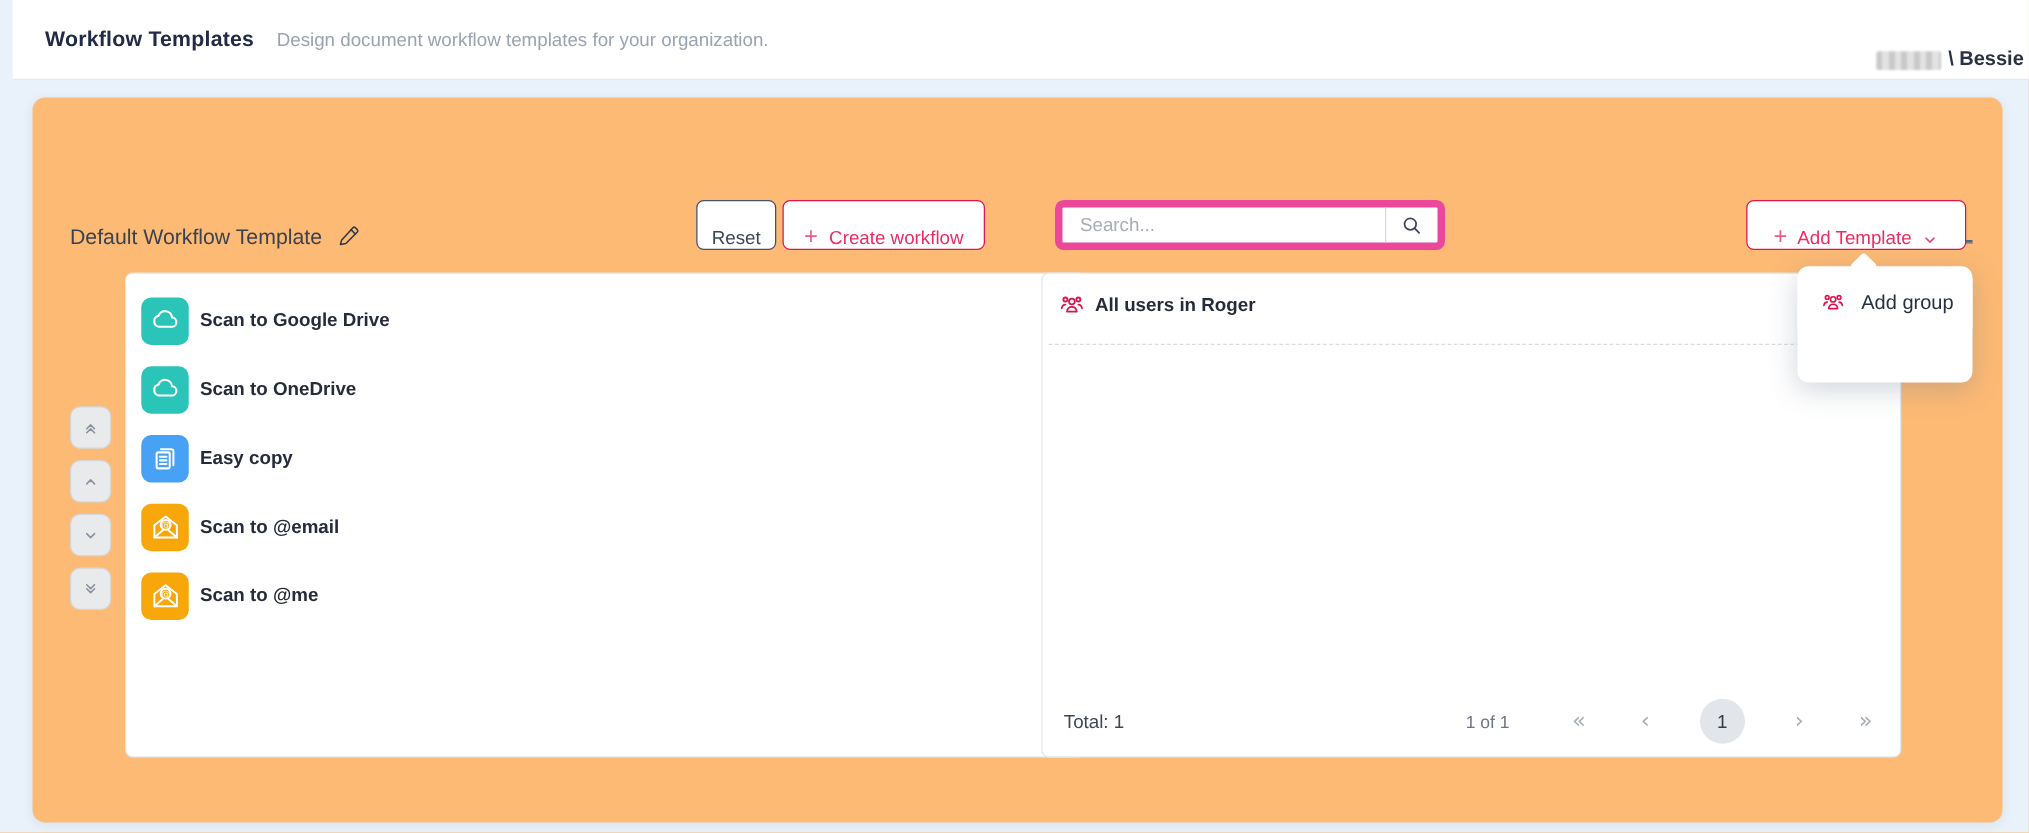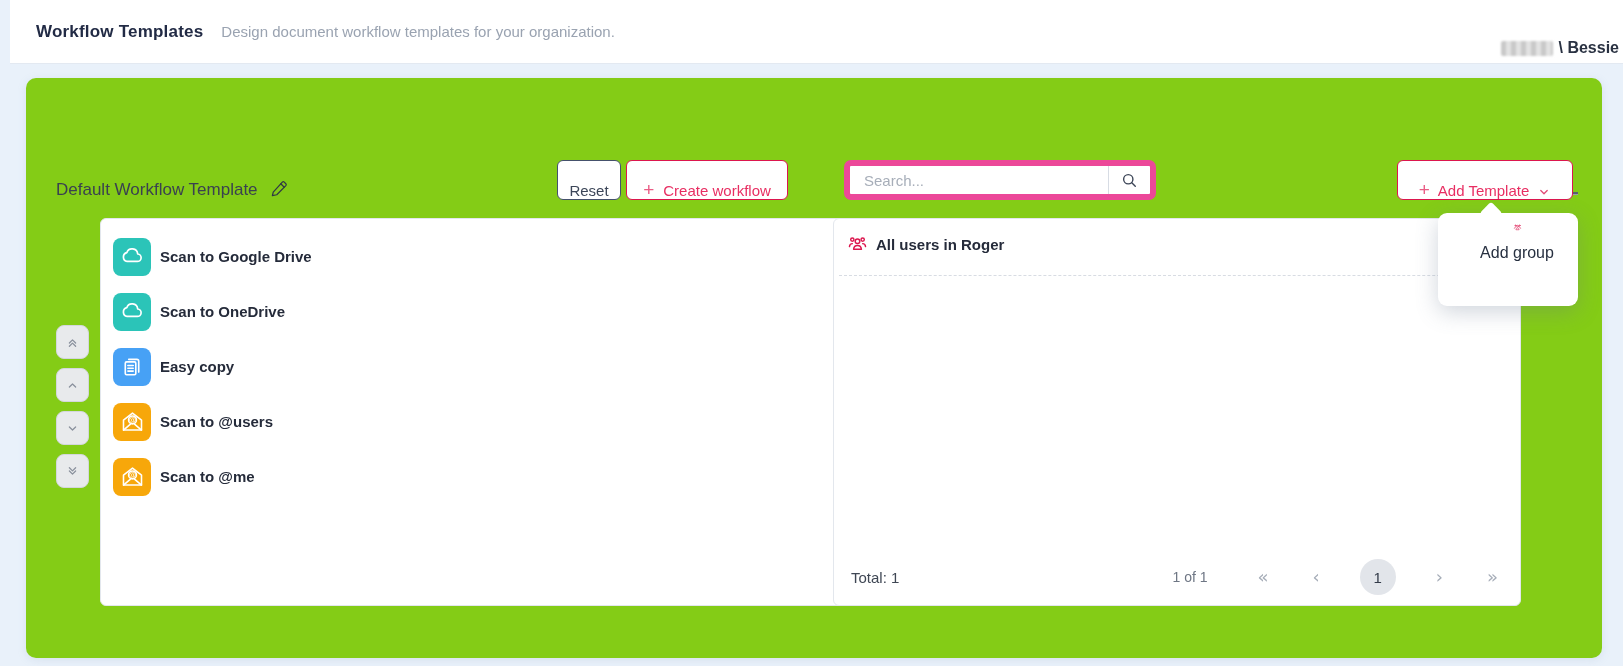--- a/index.html
+++ b/index.html
@@ -40,21 +40,21 @@
   .username { font-size:16px; font-weight:bold; color:#2a3242; white-space:pre; }
   .avatar-btn {
     width:40px; height:40px; border:1.5px solid #4c5770; border-radius:9px;
     background:#fff; display:flex; align-items:center; justify-content:center; cursor:pointer;
     margin-left:14px;
   }
 
   
   .card {
     position:absolute; left:26px; top:78px; width:1576px; height:580px;
-    background:#84cc16; border-radius:10px;
+    background:#fdba74; border-radius:10px;
     box-shadow:0 2px 8px rgba(140,160,190,.18);
   }
   .card-title-row { position:absolute; left:30px; top:101px; display:flex; align-items:center; gap:10px; }
   .card-title { font-size:17px; color:#3a4150; }
   .collapse-btn {
     position:absolute; right:18px; top:103px; width:26px; height:24px;
     background:none; border:none; cursor:pointer; display:flex; align-items:center; justify-content:center;
   }
   .collapse-btn .dash { width:14px; height:3px; background:#5a6170; border-bottom:1px solid #9aa0ab; }
 
@@ -114,21 +114,21 @@
   
   .dropdown {
     position:absolute; left:1412px; top:135px; width:140px; height:93px;
     background:#fff; border-radius:9px; box-shadow:0 6px 22px rgba(100,116,139,.30);
     padding:10px 0 6px 0; z-index:5;
   }
   .dropdown .notch {
     position:absolute; left:45px; top:-8px; width:16px; height:16px; background:#fff;
     transform:rotate(45deg); border-radius:3px;
   }
-  .dd-item { display:flex; align-items:center; gap:12px; height:39px; padding:0 0 0 18px; cursor:pointer; background:#fff; border:none; width:100%;flex-direction:column; }
+  .dd-item { display:flex; align-items:center; gap:12px; height:39px; padding:0 0 0 18px; cursor:pointer; background:#fff; border:none; width:100%; }
   .dd-item .red-icon { color:var(--accent,#dc164e); }
   .dd-label { font-size:16px; color:#273040; }
 </style>
 </head>
 <body style="background: rgb(233, 241, 250);">
 
 <header class="topbar">
   <div class="topbar-left">
     <span class="page-title">Workflow Templates</span>
     <span class="page-subtitle">Design document workflow templates for your organization.</span>
@@ -254,21 +254,21 @@
 
     <div class="wf-item">
       <span class="wf-icon" style="background: rgb(247, 167, 10);">
         <svg width="27" height="27" viewBox="0 0 24 24" fill="none" stroke="#fff" stroke-width="1.4" stroke-linecap="round" stroke-linejoin="round">
           <path d="M4 10.8L12 4.6l8 6.2V19.6H4Z"></path>
           <path d="M4 19.6l6.2-5.3M20 19.6l-6.2-5.3"></path>
           <circle cx="12" cy="10.6" r="3.5" fill="#f7a70a"></circle>
           <text x="12" y="12.8" font-size="6.4" text-anchor="middle" fill="#fff" stroke="none" font-family="DejaVu Sans, sans-serif">@</text>
         </svg>
       </span>
-      <span class="wf-label">Scan to @users</span>
+      <span class="wf-label">Scan to @email</span>
     </div>
 
     <div class="wf-item">
       <span class="wf-icon" style="background: rgb(247, 167, 10);">
         <svg width="27" height="27" viewBox="0 0 24 24" fill="none" stroke="#fff" stroke-width="1.4" stroke-linecap="round" stroke-linejoin="round">
           <path d="M4 10.8L12 4.6l8 6.2V19.6H4Z"></path>
           <path d="M4 19.6l6.2-5.3M20 19.6l-6.2-5.3"></path>
           <circle cx="12" cy="10.6" r="3.5" fill="#f7a70a"></circle>
           <text x="12" y="12.8" font-size="6.4" text-anchor="middle" fill="#fff" stroke="none" font-family="DejaVu Sans, sans-serif">@</text>
         </svg>

